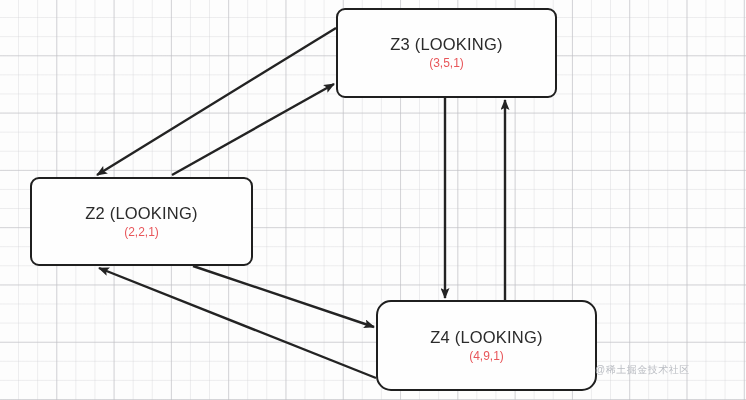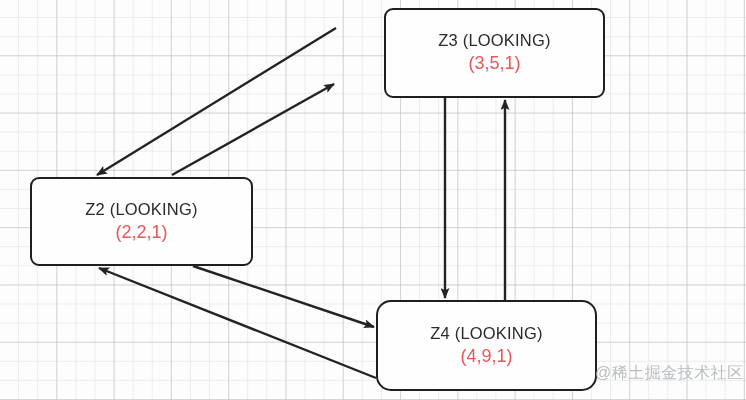--- a/index.html
+++ b/index.html
@@ -47,33 +47,33 @@
   }
   .node-title {
     color: #2b2b2b;
     font-size: 16.5px;
     letter-spacing: 0.2px;
     line-height: 1.25;
     white-space: pre;
   }
   .node-tuple {
     color: #e8565a;
-    font-size: 18px;
+    font-size: 12px;
     line-height: 1.3;
     margin-top: 1px;
     white-space: pre;
   }
-  #node-z3 { left: 336px; top: 8px;   width: 221px; height: 90px; margin-left: 48px; }
+  #node-z3 { left: 336px; top: 8px;   width: 221px; height: 90px; }
   #node-z2 { left: 30px;  top: 177px; width: 223px; height: 89px; }
   #node-z4 { left: 376px; top: 300px; width: 221px; height: 91px; border-radius: 15px; }
   #watermark {
     position: absolute;
     left: 595px;
     top: 363px;
-    font-size: 16px;
+    font-size: 10px;
     color: #b9bcc2;
     letter-spacing: 0.5px;
     white-space: nowrap;
     z-index: 4;
     user-select: none;
     text-align: right;
   }
 </style>
 </head>
 <body>

